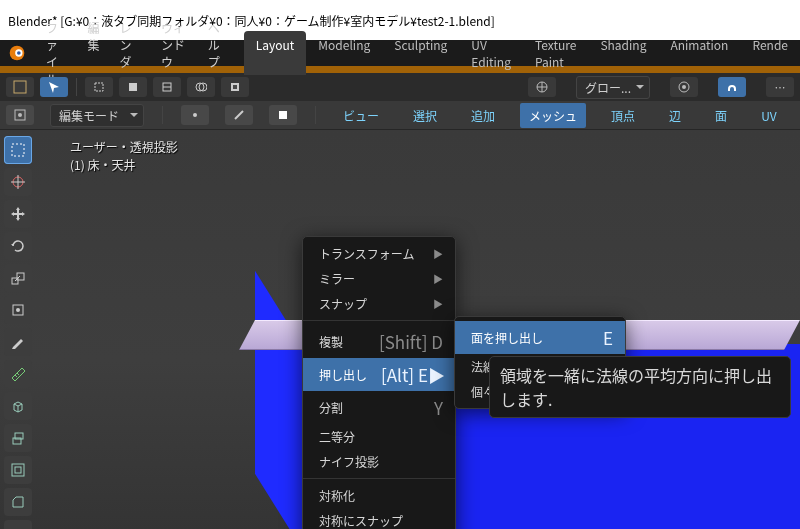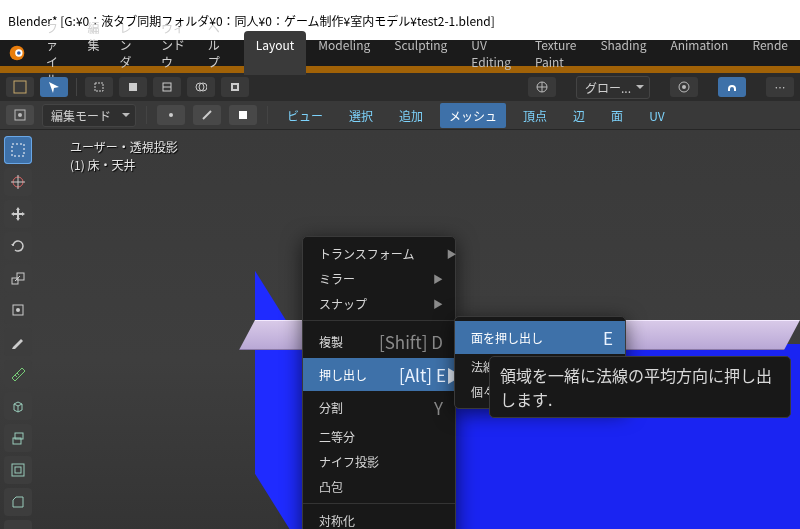--- a/index.html
+++ b/index.html
@@ -13,21 +13,21 @@
   .workspaces .tab{padding:5px 12px;color:#bfbfbf}
   .workspaces .tab.active{background:#3a3a3a;border-top-left-radius:4px;border-top-right-radius:4px;color:#fff}
   .header2{height:28px;background:#2b2b2b;display:flex;align-items:center;padding:0 6px;gap:6px}
   .hbtn{height:20px;min-width:20px;border-radius:3px;background:#393939;display:inline-flex;align-items:center;justify-content:center;color:#cfcfcf;padding:0 4px;font-size:11px}
   .hbtn.active{background:#3e71a9}
   .hsep{width:1px;height:18px;background:#444;margin:0 2px}
   .header2 .right{margin-left:auto;display:flex;align-items:center;gap:20px}
   .dropdown{border:1px solid #444;border-radius:3px;background:#2f2f2f;padding:2px 18px 2px 8px;position:relative}
   .dropdown::after{content:"";position:absolute;right:5px;top:50%;margin-top:-2px;border:4px solid transparent;border-top-color:#bbb}
 
-  .header3{height:28px;background:#393939;display:flex;align-items:center;padding:0 6px;gap:8px;border-bottom:1px solid #262626}
+  .header3{height:28px;background:#393939;display:flex;align-items:center;padding:0 6px;gap:16px;border-bottom:1px solid #262626}
   .header3 .hbtn{background:#484848}
   .header3 .menuword{padding:4px 9px;color:#7dd3fc}
   .header3 .menuword.open{background:#3e71a9;color:#ffffff;border-radius:2px}
 
   .viewport{position:relative;width:800px;height:calc(529px - 28px - 26px - 28px - 28px);background:#3a3a3a}
   .view-grad{position:absolute;inset:0;background:linear-gradient(to bottom,#3a3a3a 0%,#3e3e3e 55%,#333 100%)}
   .toolbar-left{position:absolute;left:4px;top:6px;width:30px;display:flex;flex-direction:column;gap:4px}
   .tlb{width:28px;height:28px;border-radius:4px;background:#4a4a4a;display:flex;align-items:center;justify-content:center;color:#ddd;font-size:14px}
   .tlb.active{background:#3e71a9;box-shadow:0 0 0 1px #6aa7e6 inset;color:#fff}
   .tlb.dark{background:#3d3d3d}
@@ -42,21 +42,21 @@
 
   .cursor3d{position:absolute;right:152px;bottom:144px;width:28px;height:28px}
   .cursor3d .ring{position:absolute;inset:3px;border:1px dashed #fff;border-radius:50%;background:#c23}
   .cursor3d .ring::after{content:"";position:absolute;inset:4px;border-radius:50%;background:#fff}
   .cursor3d .cross::before,.cursor3d .cross::after{content:"";position:absolute;background:#000}
   .cursor3d .cross::before{left:13px;top:-2px;width:2px;height:32px}
   .cursor3d .cross::after{top:13px;left:-2px;height:2px;width:32px}
 
   
   .menu{position:absolute;background:#181818;border:1px solid #3a3a3a;border-radius:5px;padding:4px 0;box-shadow:0 4px 20px rgba(0,0,0,.6);min-width:150px}
-  .menu .mi{display:flex;align-items:center;justify-content:space-between;padding:4px 12px 4px 16px;color:#d8d8d8;font-size:12px;gap:32px;white-space:nowrap}
+  .menu .mi{display:flex;align-items:center;justify-content:space-between;padding:4px 12px 4px 16px;color:#d8d8d8;font-size:12px;gap:14px;white-space:nowrap}
   .menu .mi .sc{color:#8a8a8a;font-size:17px}
   .menu .mi .arr{color:#8a8a8a;font-size:10px}
   .menu .mi.hover{background:#3e71a9;color:#fff}
   .menu .mi.hover .sc,.menu .mi.hover .arr{color:#eaf3ff}
   .menu .sep{height:1px;background:#343434;margin:4px 0}
   .menu1{left:302px;top:106px;width:152px}
   .menu2{left:454px;top:186px;width:170px}
   .tooltip{position:absolute;left:489px;top:226px;background:#181818;border:1px solid #3a3a3a;border-radius:5px;padding:6px 10px;color:#d8d8d8;font-size:16px;max-width:280px}
 </style>
 </head>
@@ -315,23 +315,20 @@
     <div class="mi">
         <span>分割</span>
         <span class="sc">Y</span>
       </div>
     <div class="mi">
         <span>二等分</span>
       </div>
     <div class="mi">
         <span>ナイフ投影</span>
       </div>
-    <div class="mi">
-        <span>凸包</span>
-      </div>
     <div class="sep"></div>
     <div class="mi">
         <span>対称化</span>
       </div>
     <div class="mi">
         <span>対称にスナップ</span>
       </div>
     <div class="sep"></div>
     <div class="mi"></div>
 

